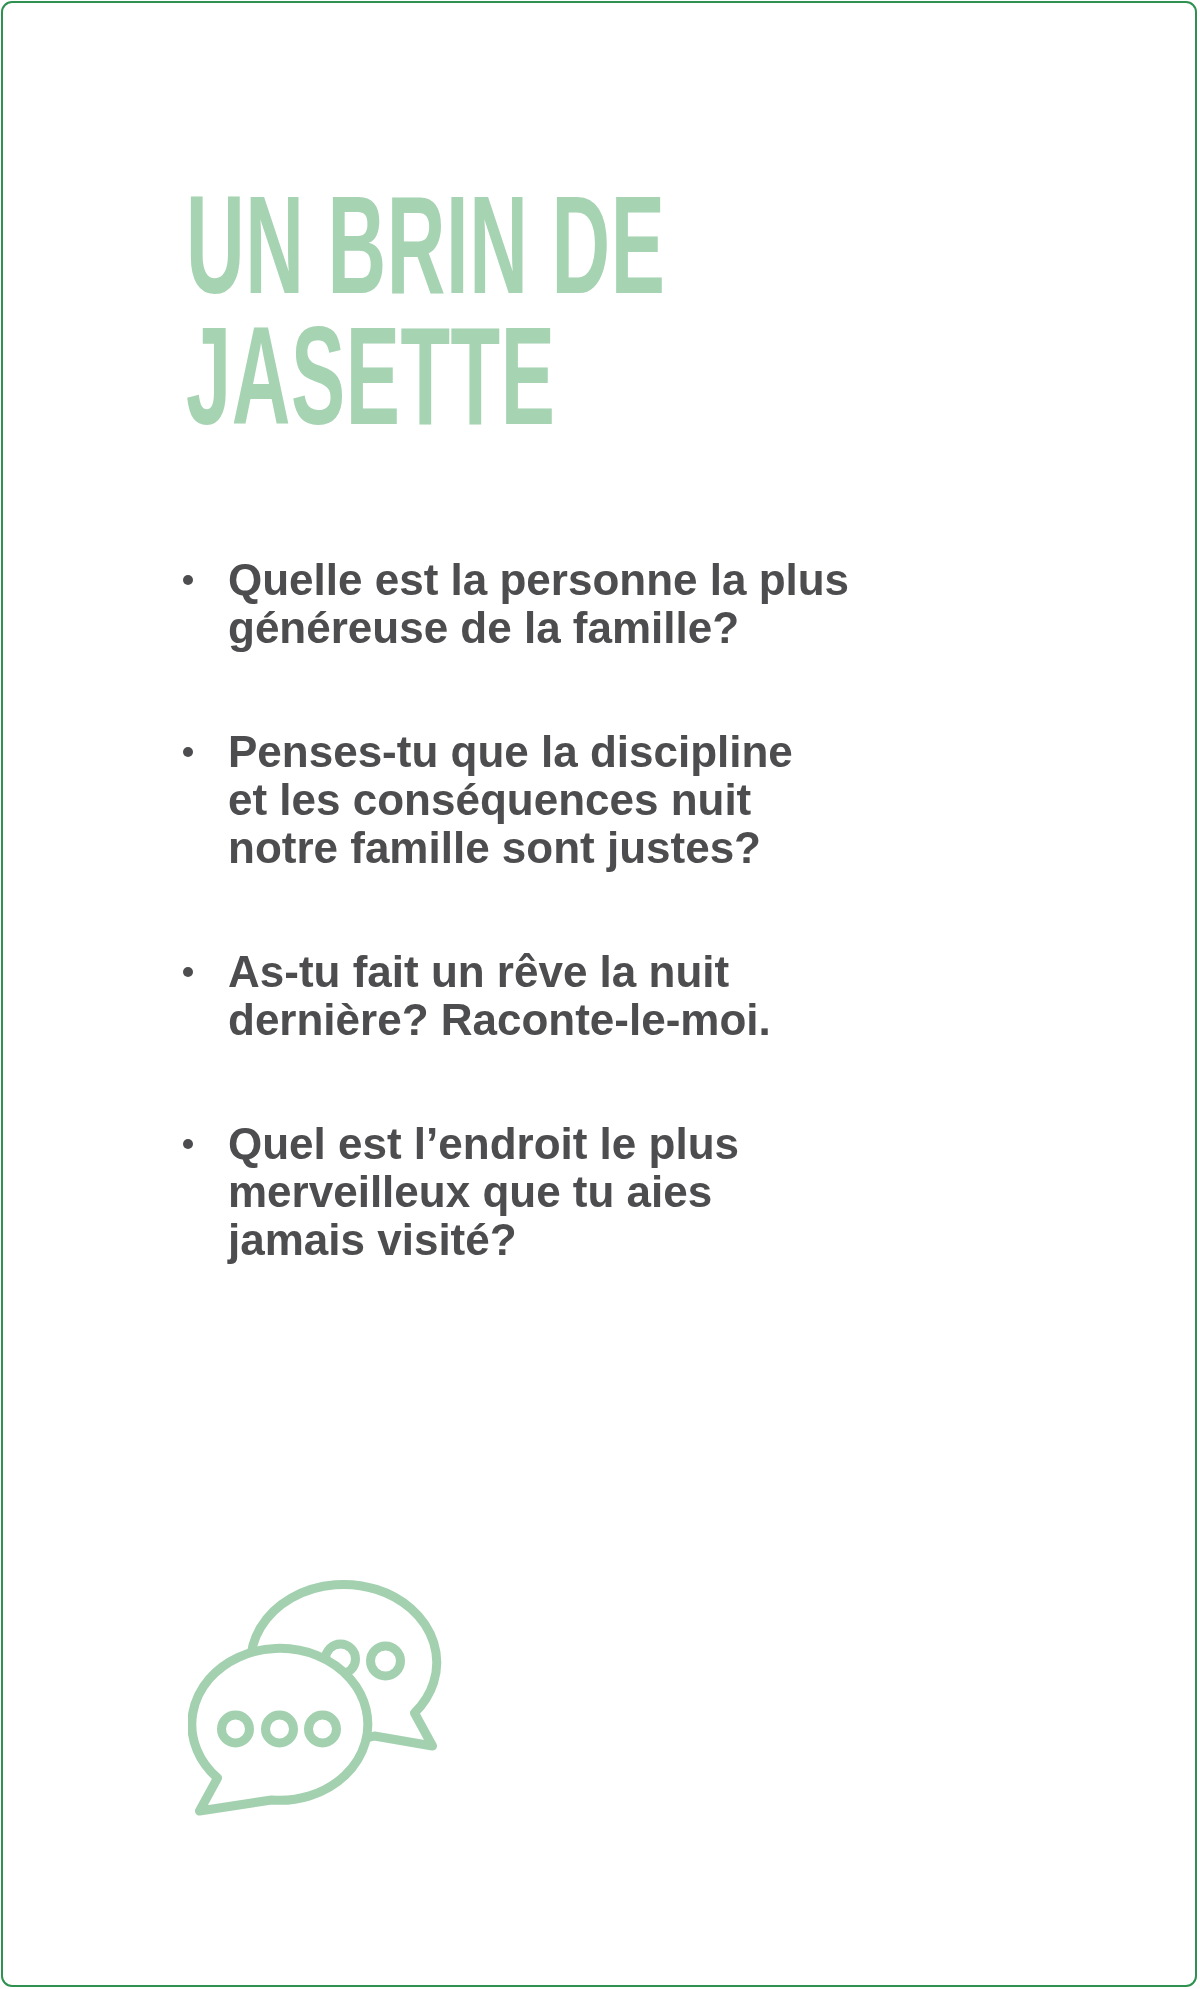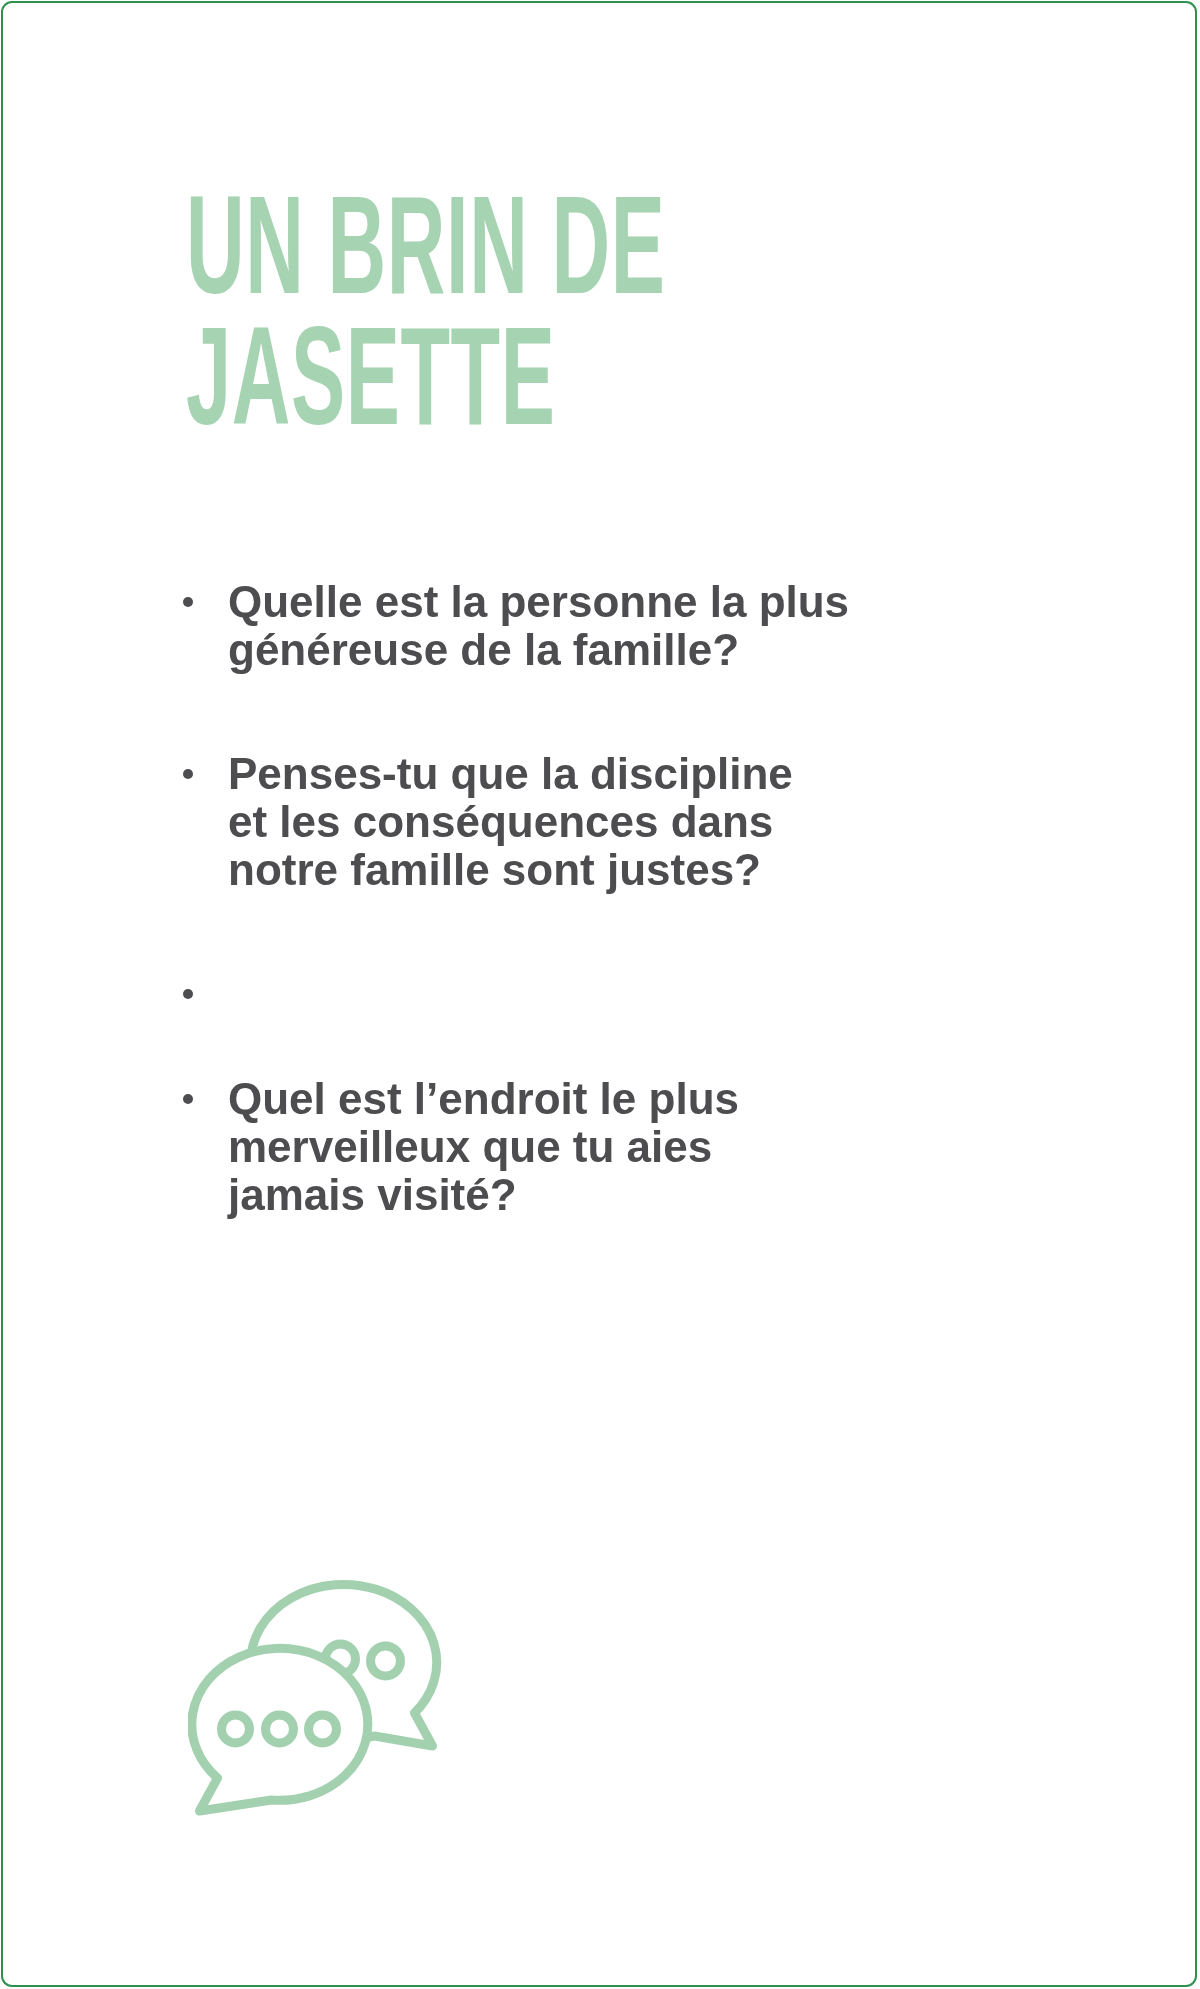--- a/index.html
+++ b/index.html
@@ -26,21 +26,21 @@
     font-weight:bold;
     font-size:140px;
     line-height:131px;
     letter-spacing:1px;
     color:var(--title-green);
     white-space:pre-line;
     transform:scaleX(0.58);
     transform-origin:top left;
   }
   .bullets{
-    position:absolute;left:180px;top:575px;width:760px;
+    position:absolute;left:180px;top:553px;width:760px;
   }
   .bullet{
     display:flex;align-items:flex-start;
     margin-bottom:76px;
   }
   .bullet .dot{
     flex:0 0 auto;
     width:10px;height:10px;border-radius:50%;
     background:var(--text-gray);
     margin-top:19px;
@@ -77,25 +77,27 @@
 
   <div class="bullets">
     <div class="bullet">
       <span class="dot"></span>
       <p>Quelle est la personne la plus
 généreuse de la famille?</p>
     </div>
     <div class="bullet">
       <span class="dot"></span>
       <p>Penses-tu que la discipline
-et les conséquences dans
+et les conséquences nuit
 notre famille sont justes?</p>
     </div>
     <div class="bullet">
       <span class="dot"></span>
+      <p>As-tu fait un rêve la nuit
+dernière? Raconte-le-moi.</p>
     </div>
     <div class="bullet">
       <span class="dot"></span>
       <p>Quel est l’endroit le plus
 merveilleux que tu aies
 jamais visité?</p>
     </div>
   </div>
 
   <svg class="chat-icon" viewBox="0 0 255 245" aria-hidden="true">

